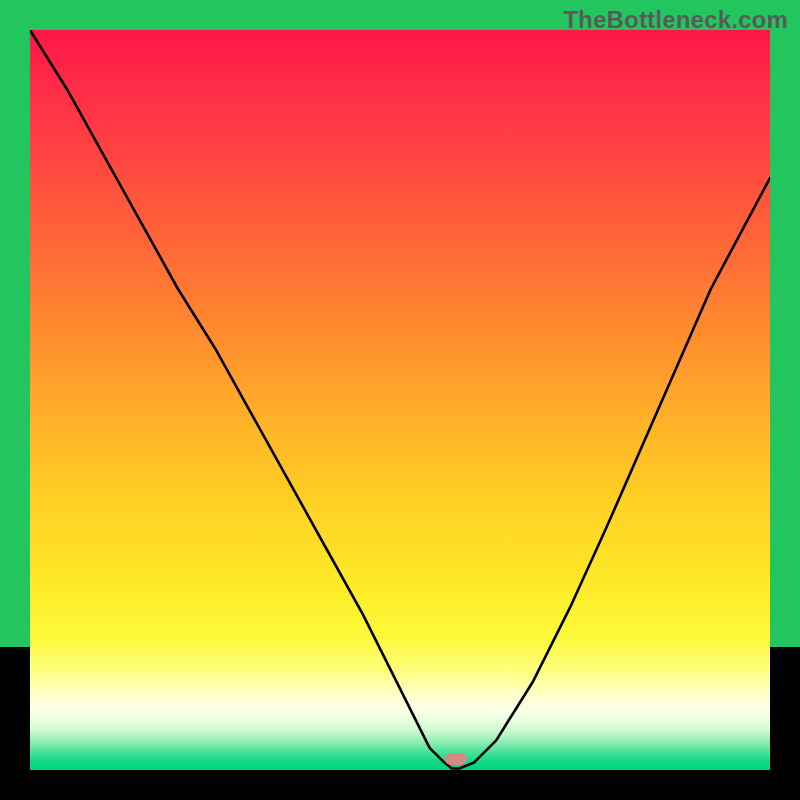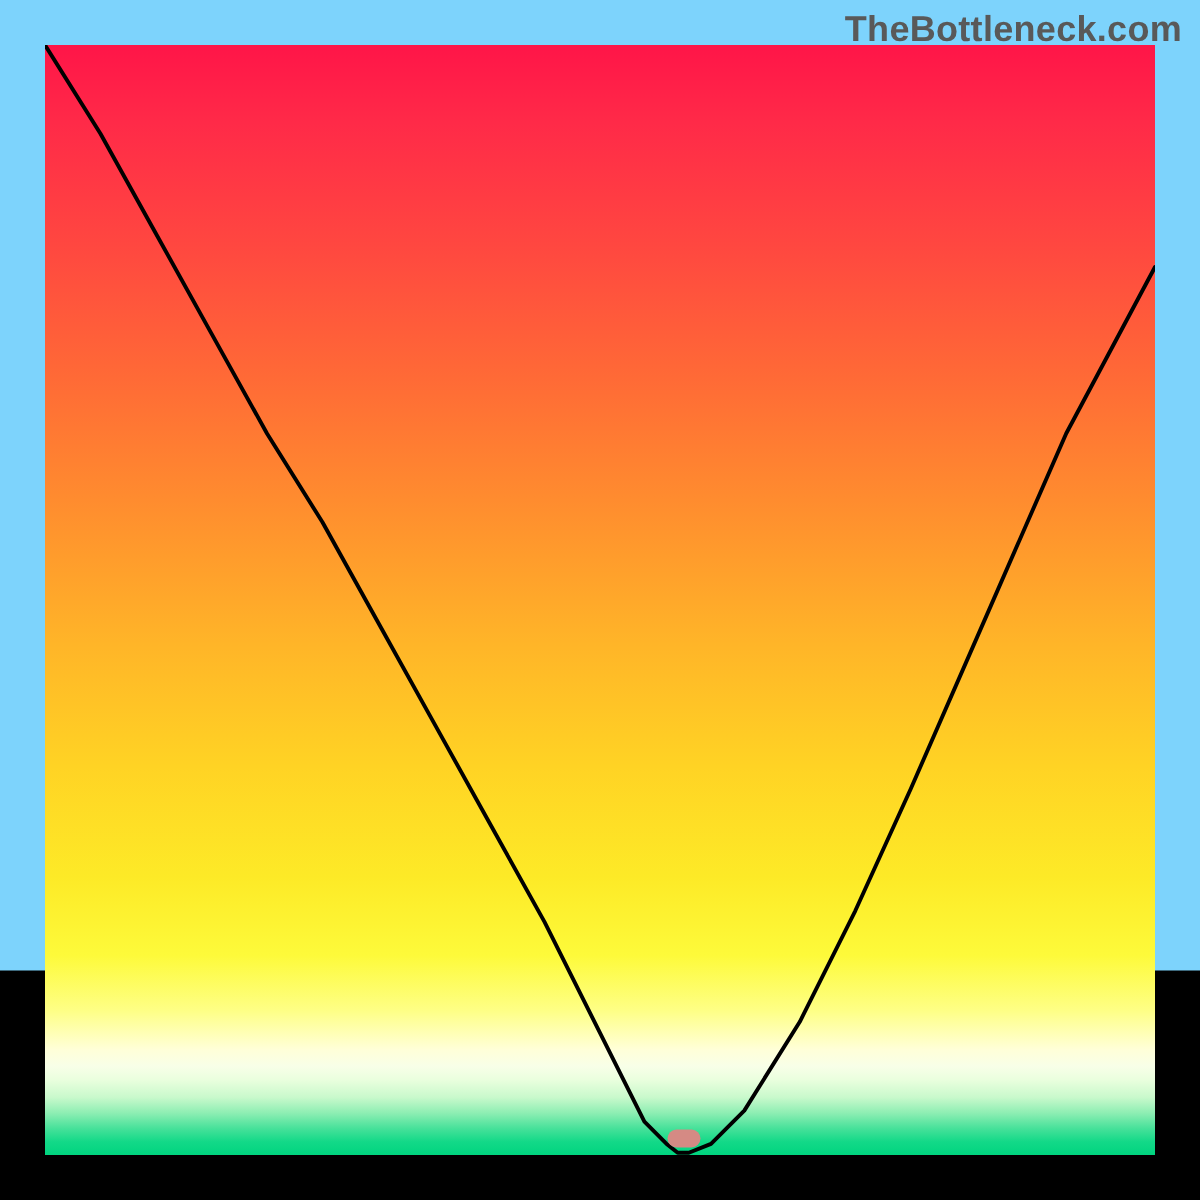--- a/index.html
+++ b/index.html
@@ -8,21 +8,21 @@
     width: 800px;
     height: 800px;
     background: #000;
     overflow: hidden;
     font-family: Arial, Helvetica, sans-serif;
   }
   .outer {
     position: relative;
     width: 800px;
     height: 647px;
-    background: #7dd3fc;
+    background: #22c55e;
   }
   .watermark {
     position: absolute;
     top: 6px;
     right: 12px;
     color: #595959;
     font-size: 24px;
     font-weight: 600;
     letter-spacing: 0.2px;
     z-index: 10;

